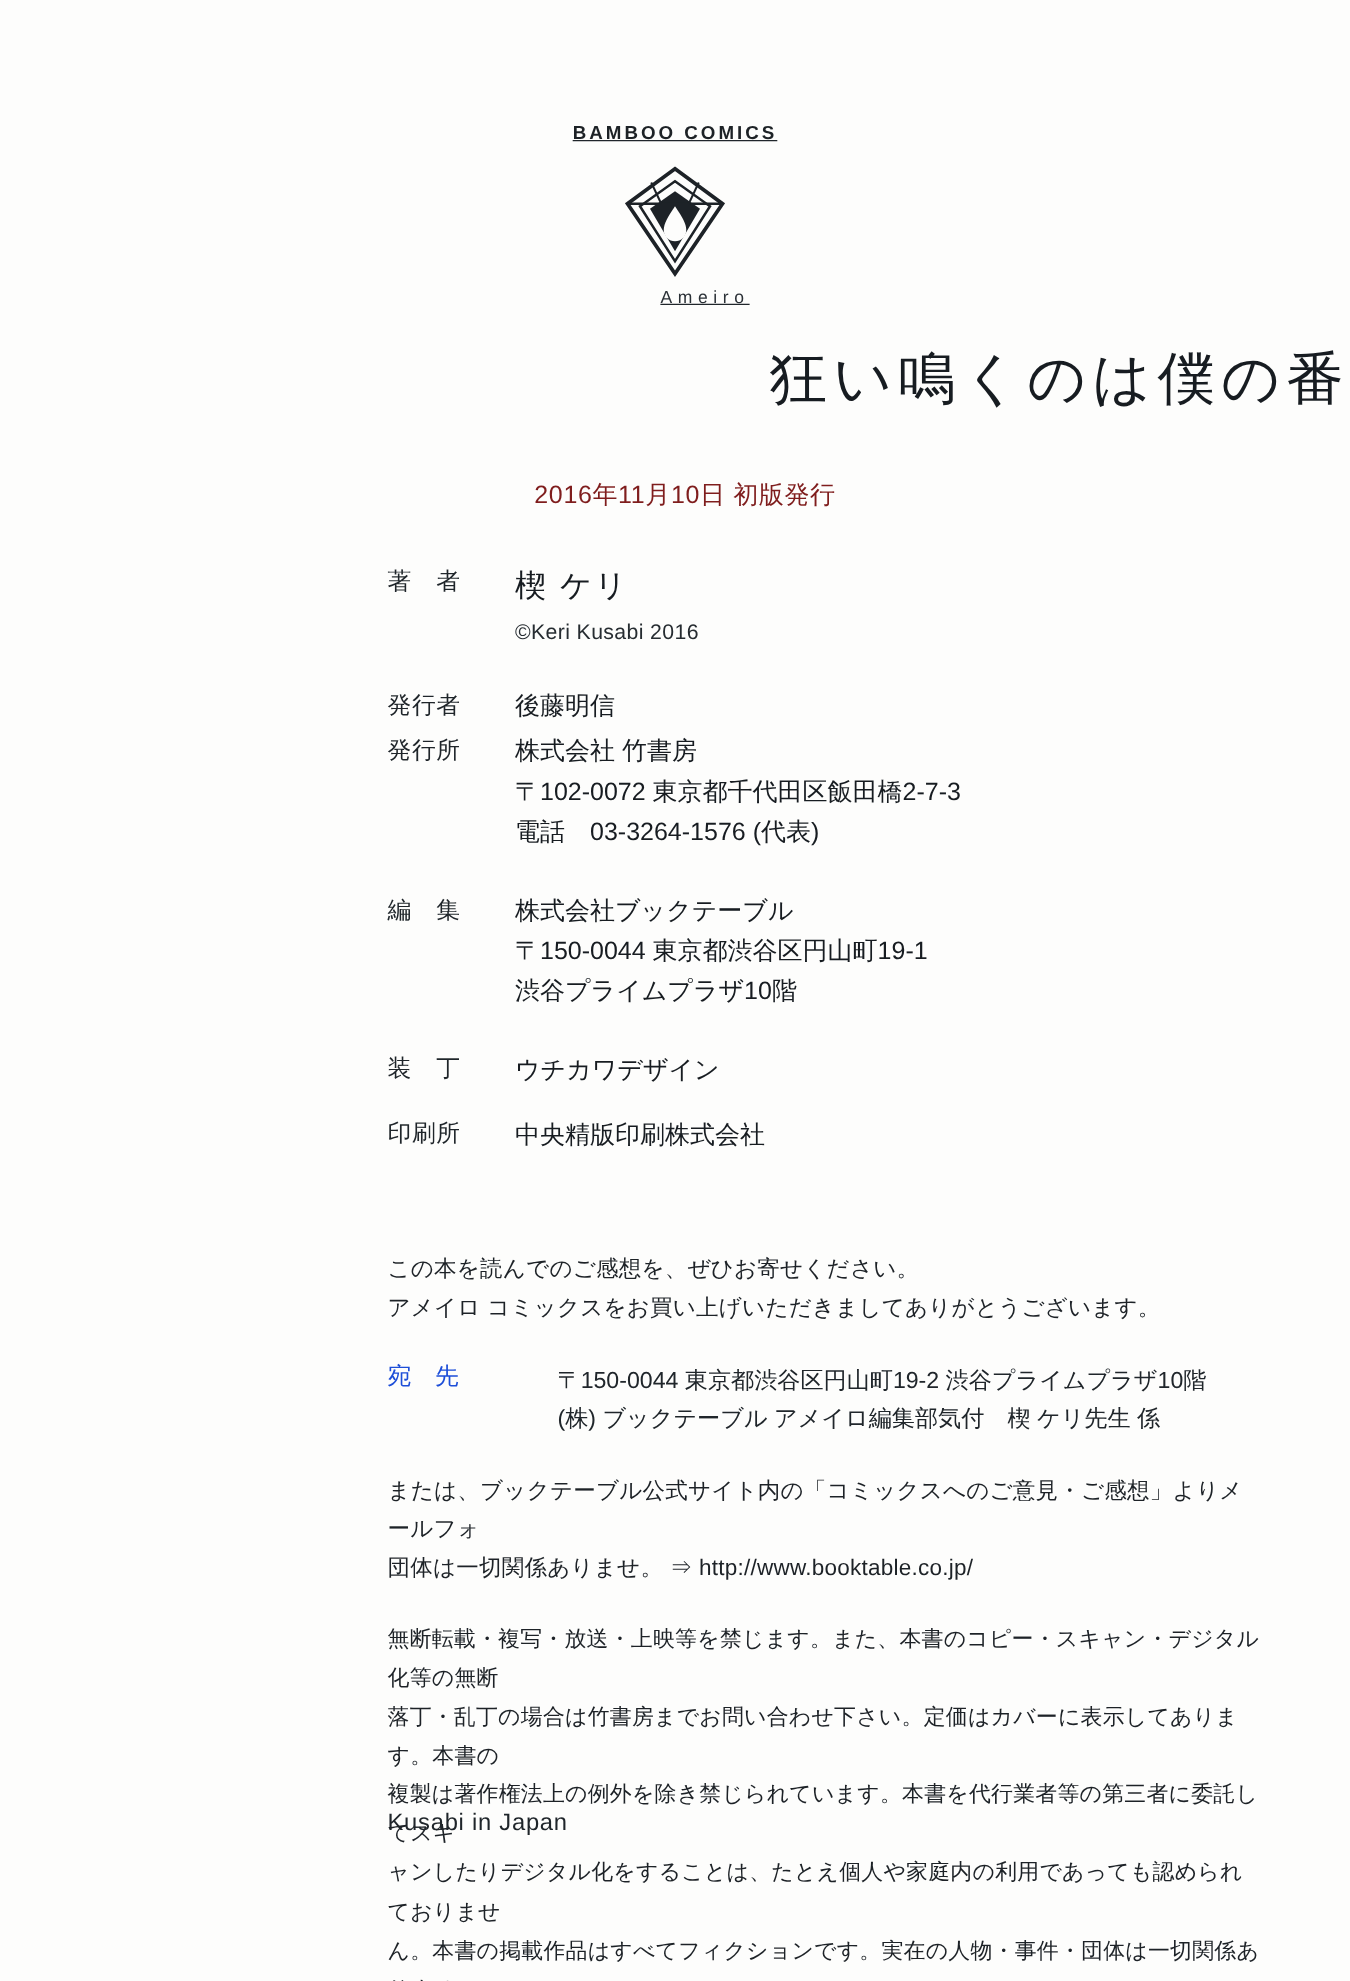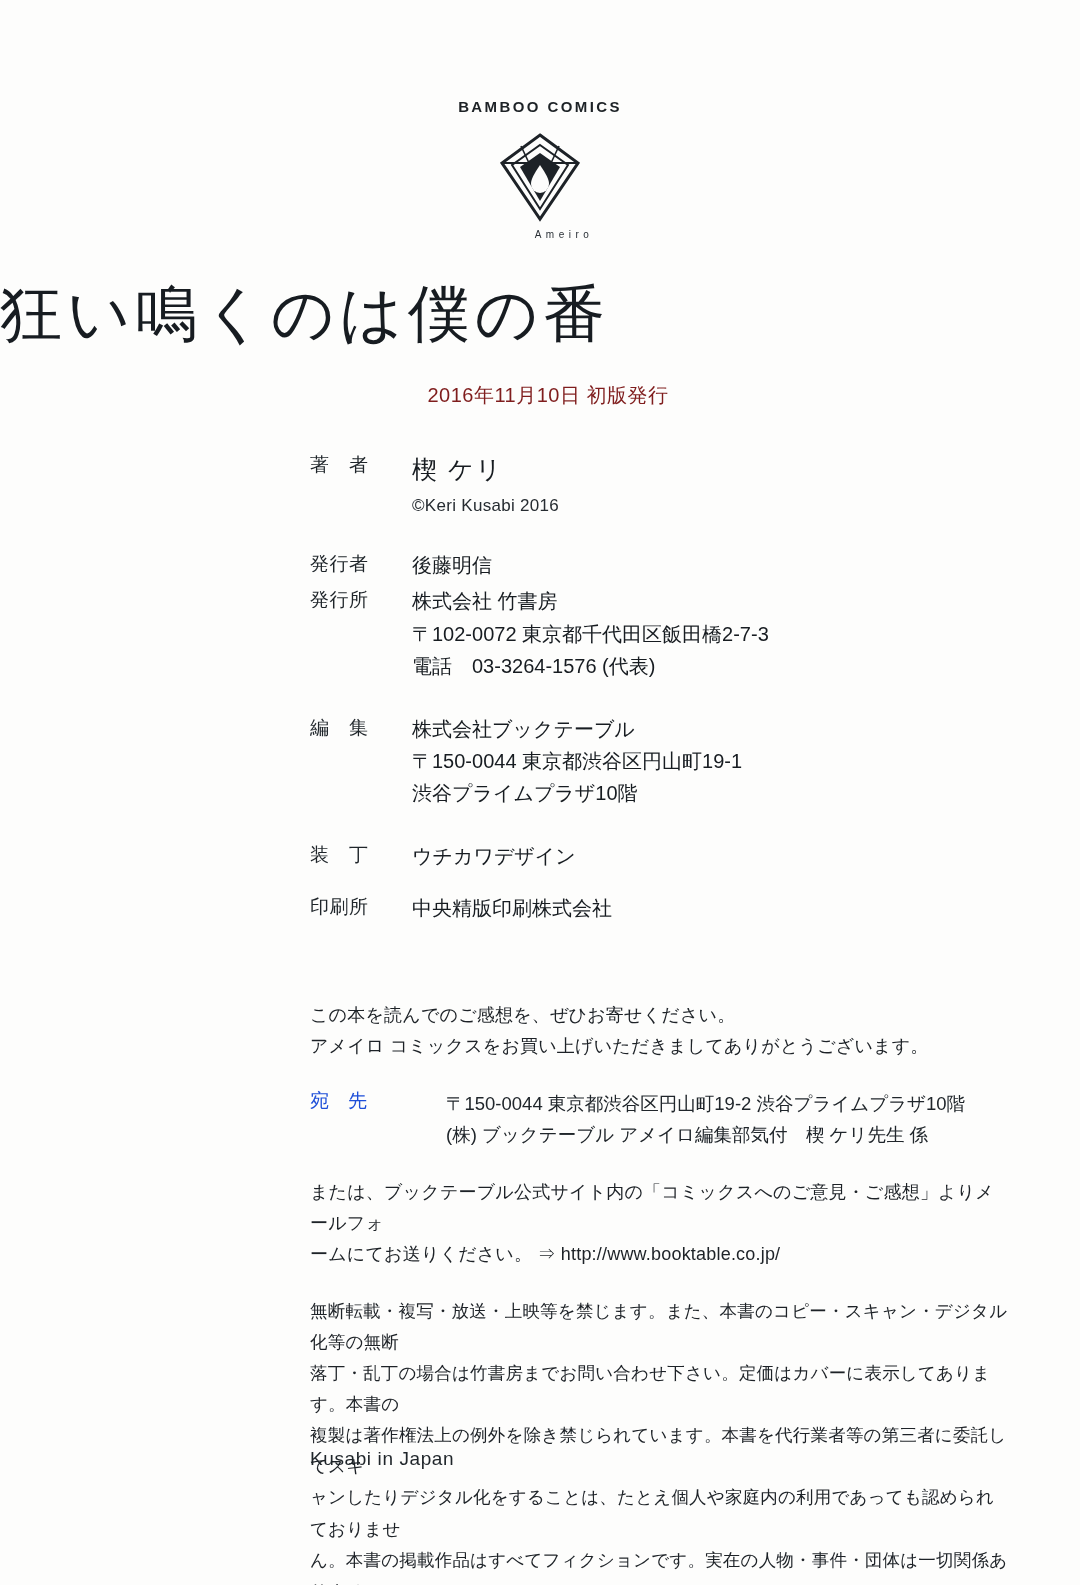--- a/index.html
+++ b/index.html
@@ -21,49 +21,50 @@
     background: #fdfdfc;
   }
 
   
   .logo-block {
     position: absolute;
     left: 0;
     right: 0;
     top: 98px;
     text-align: center;
+    text-decoration: underline;
   }
   .logo-wordmark {
     font-size: 15px;
     letter-spacing: 2.4px;
     font-weight: 700;
     color: #1d2226;
   }
   .logo-mark {
     margin-top: 16px;
     display: flex;
     justify-content: center;
   }
   .logo-sub {
     margin-top: 6px;
-    font-size: 10px;
+    font-size: 14px;
     letter-spacing: 4.5px;
     color: #2a3036;
     padding-left: 48px;
   }
 
   
   .title {
     position: absolute;
     left: 0;
     right: 0;
     top: 272px;
-    text-align: left;
+    text-align: right;
     font-family: "DejaVu Serif", "Liberation Serif", serif;
-    font-size: 62px;
+    font-size: 46px;
     letter-spacing: 5px;
     color: #171c21;
     white-space: nowrap;
   }
   .pubdate {
     position: absolute;
     left: 16px;
     right: 0;
     top: 382px;
     text-align: center;
@@ -258,21 +259,21 @@
       <div class="label">宛　先</div>
       <div class="value">
         <span class="line">〒150-0044 東京都渋谷区円山町19-2 渋谷プライムプラザ10階</span>
         <span class="line">(株) ブックテーブル アメイロ編集部気付　楔 ケリ先生 係</span>
       </div>
     </div>
 
     <div class="block-gap"></div>
 
     <div class="para">または、ブックテーブル公式サイト内の「コミックスへのご意見・ご感想」よりメールフォ</div>
-    <div class="para">ームにてお送りください。 ⇒ http://www.booktable.co.jp/</div>
+    <div class="para">団体は一切関係ありませ。 ⇒ http://www.booktable.co.jp/</div>
 
     <div class="block-gap"></div>
 
     <div class="para small">無断転載・複写・放送・上映等を禁じます。また、本書のコピー・スキャン・デジタル化等の無断</div>
     <div class="para small">落丁・乱丁の場合は竹書房までお問い合わせ下さい。定価はカバーに表示してあります。本書の</div>
     <div class="para small">複製は著作権法上の例外を除き禁じられています。本書を代行業者等の第三者に委託してスキ</div>
     <div class="para small">ャンしたりデジタル化をすることは、たとえ個人や家庭内の利用であっても認められておりませ</div>
     <div class="para small">ん。本書の掲載作品はすべてフィクションです。実在の人物・事件・団体は一切関係ありませ</div>
 
   </div>

